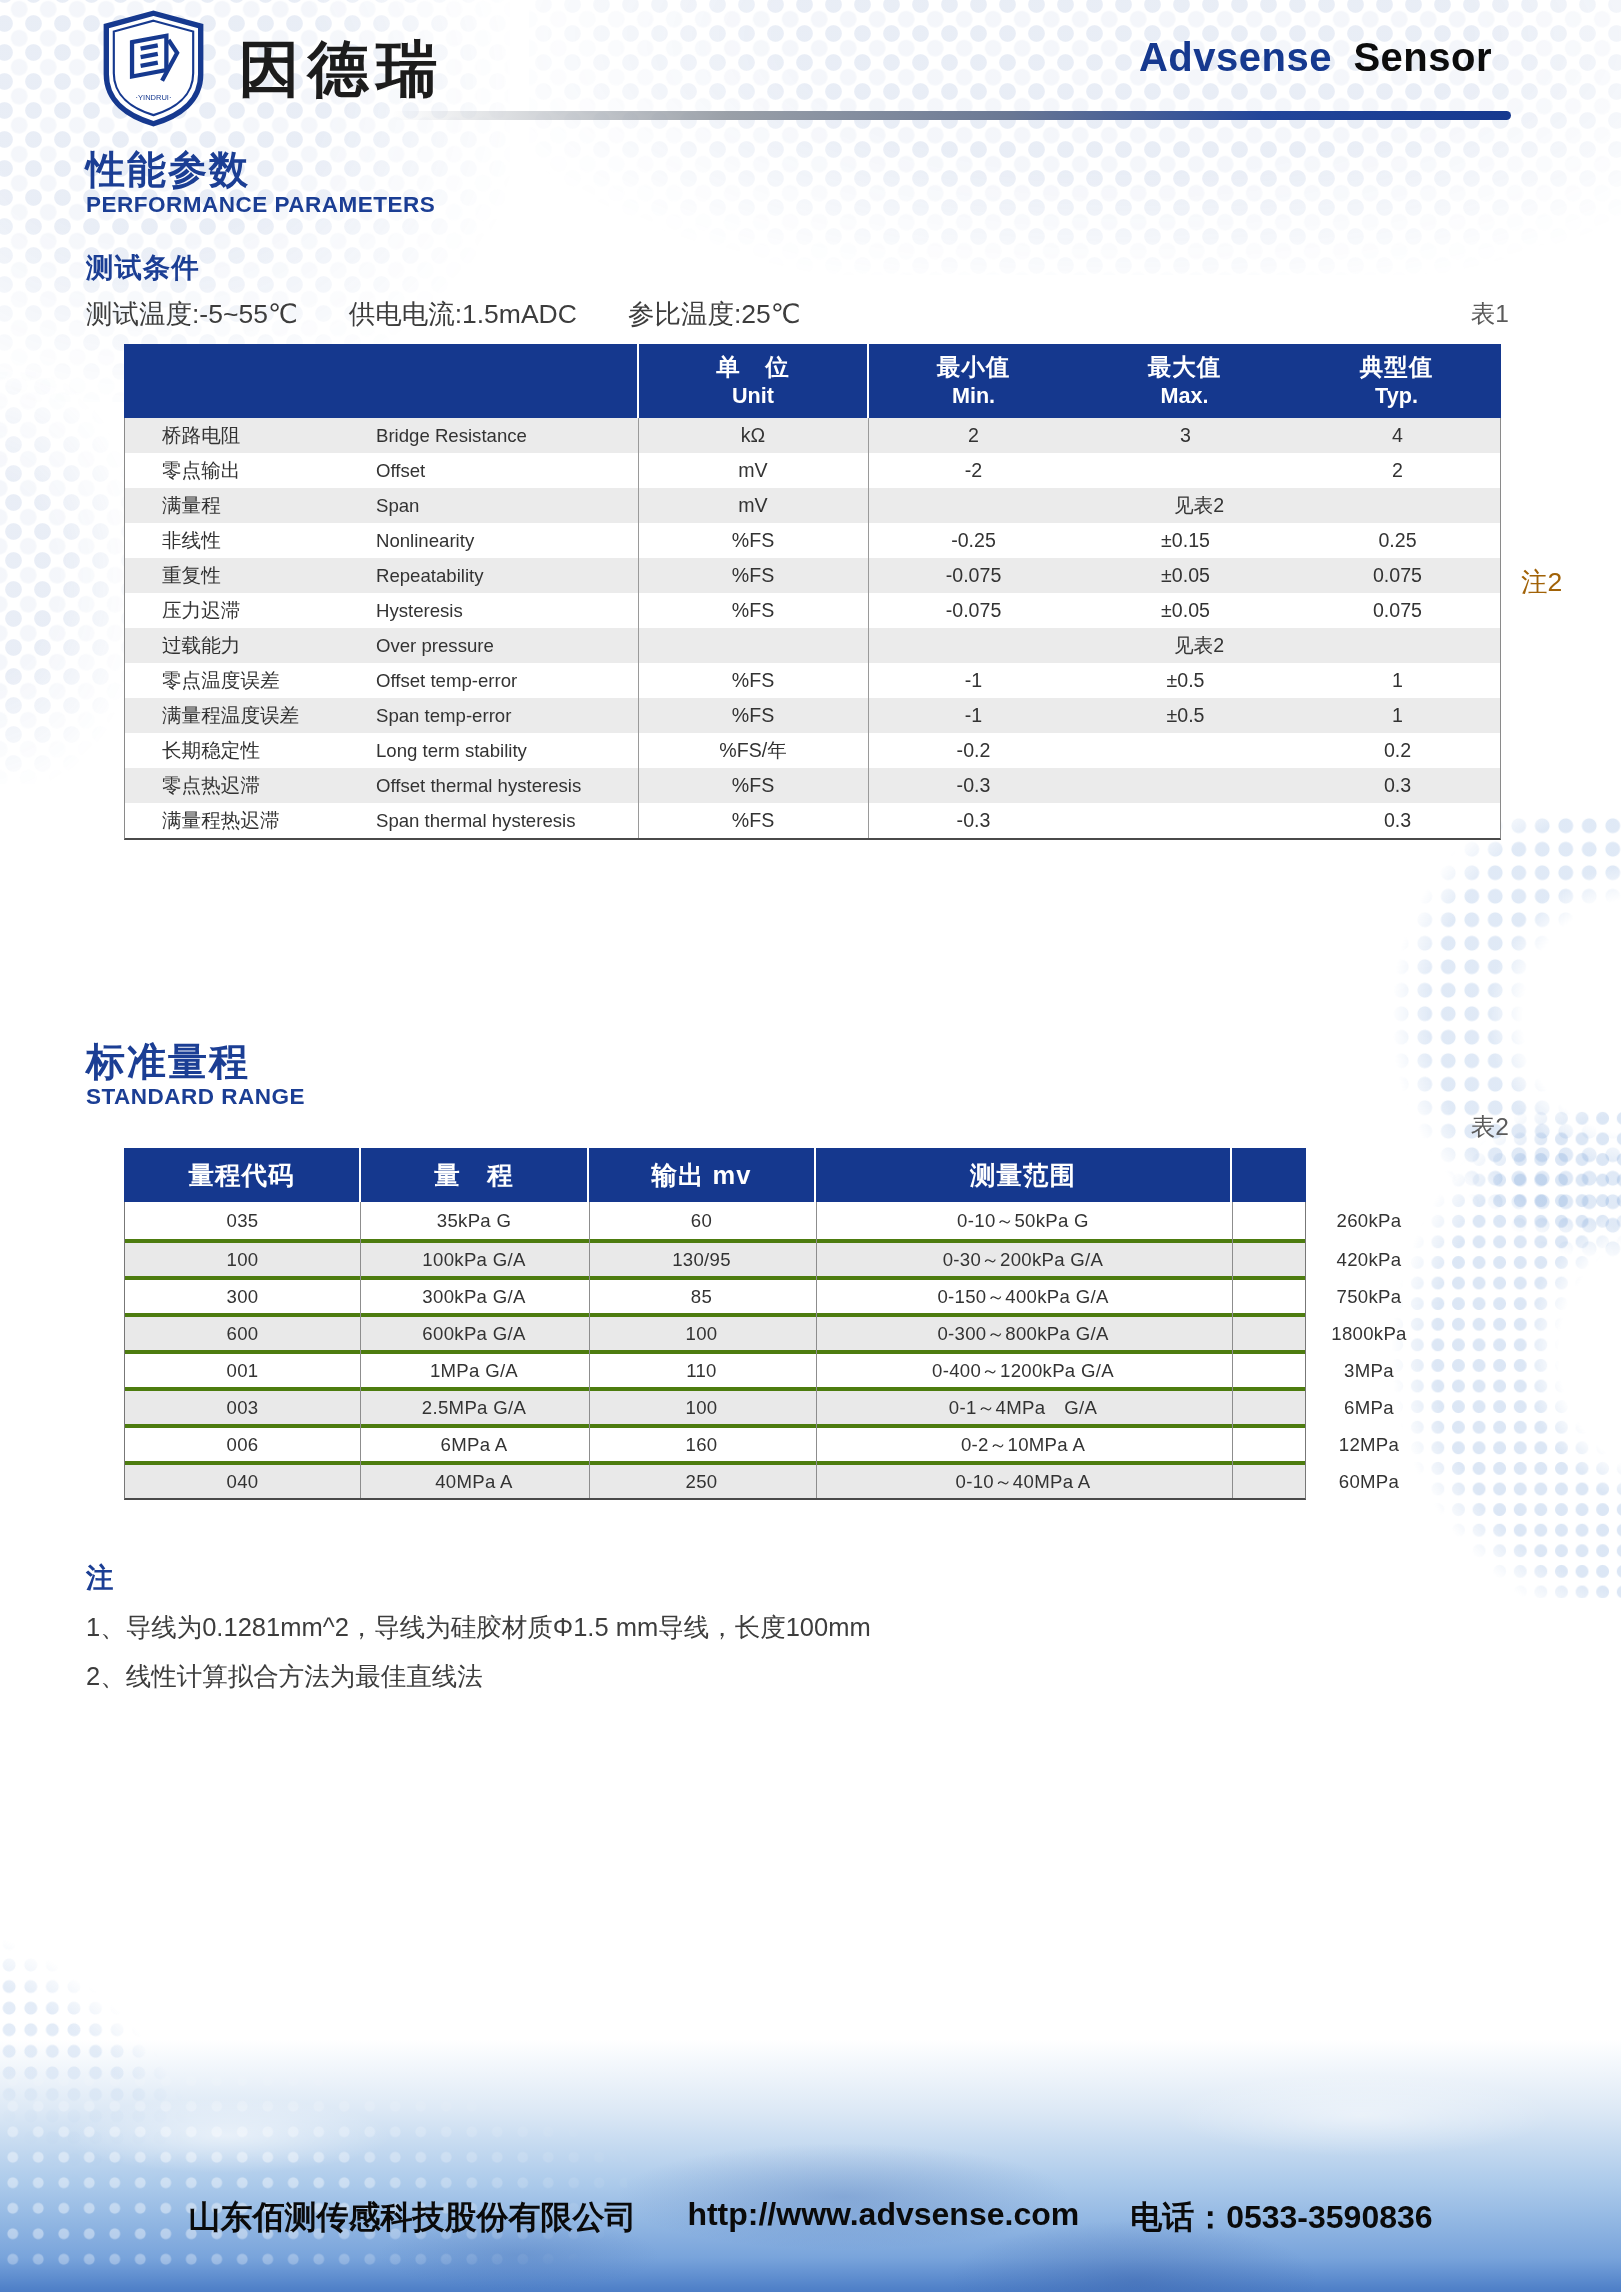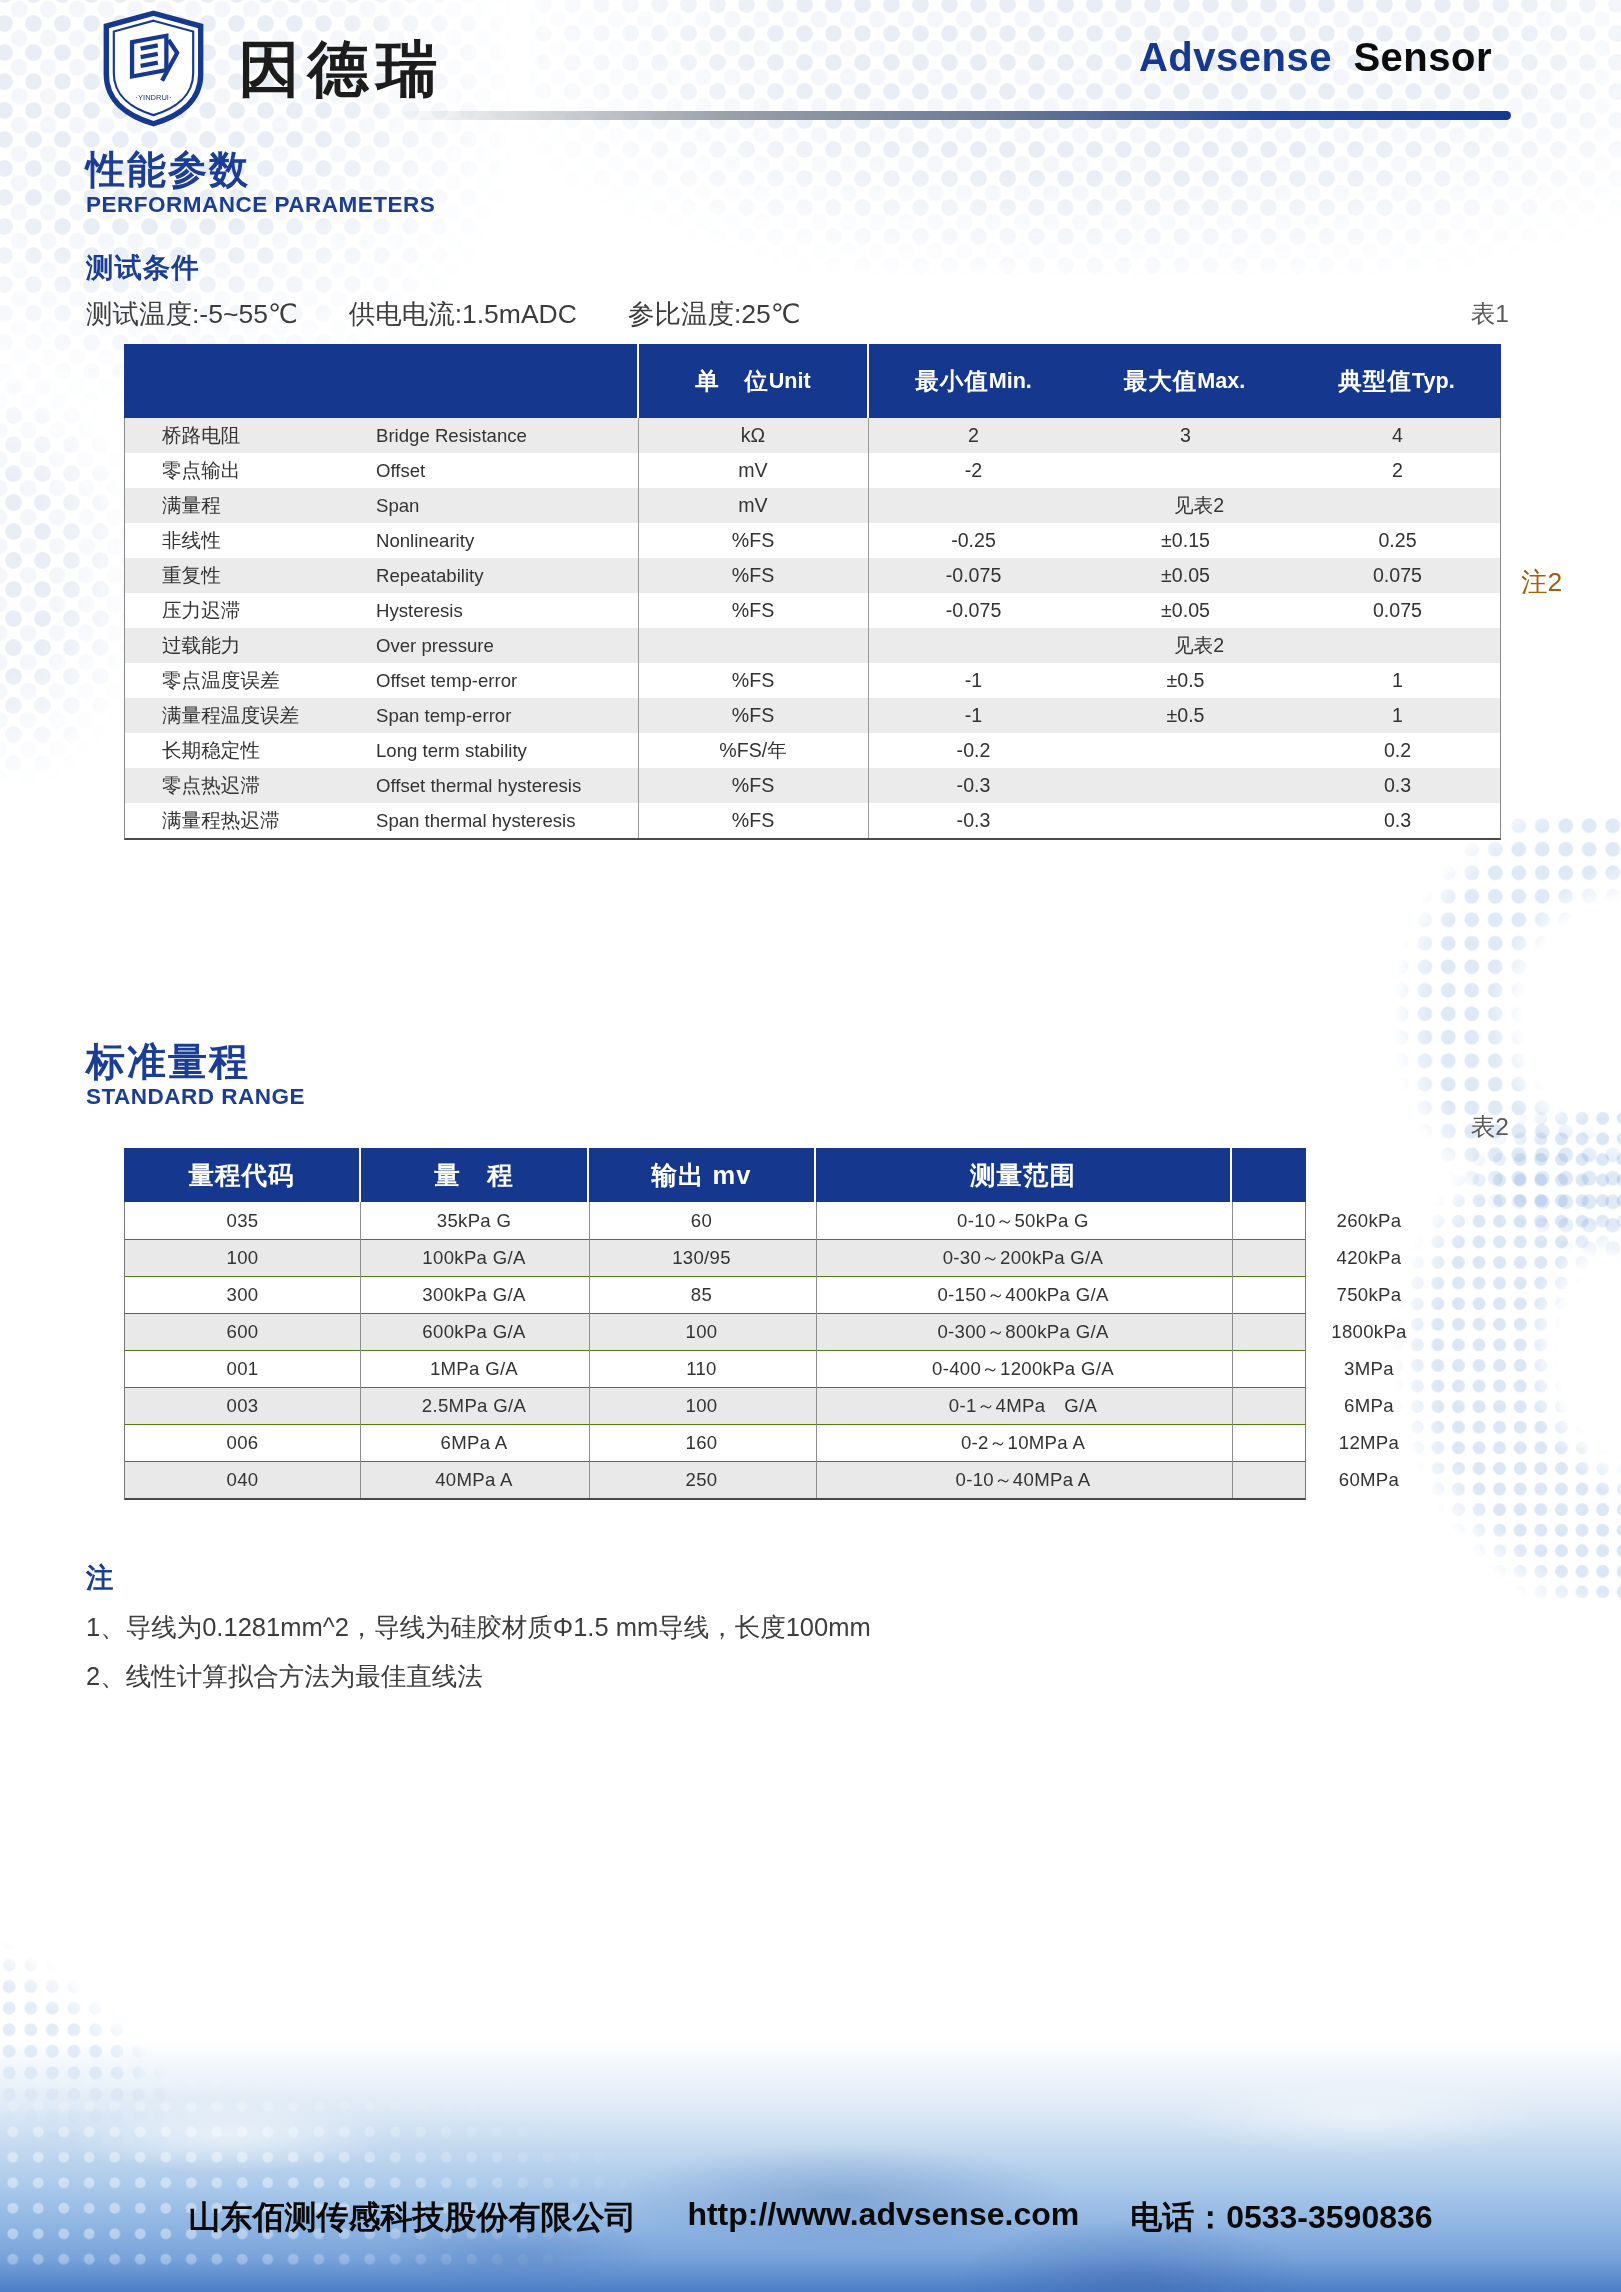--- a/index.html
+++ b/index.html
@@ -56,21 +56,21 @@
   .cond-heading { position:absolute; left:86px; top:250px; font-size:27.4px; font-weight:bold; color:#1b3e94; letter-spacing:1px; }
   .cond-line { position:absolute; left:86px; top:296px; display:flex; gap:51px; font-size:26.5px; color:#3d3d3d; }
   .tbl-label { position:absolute; font-size:24.5px; color:#5a5a5a; }
   .tbl-label-1 { right:112px; top:297px; }
   .tbl-label-2 { right:112px; top:1110px; }
   .note2-side { position:absolute; left:1521px; top:564px; font-size:26.5px; color:#a16207; }
 
   
   .t1 { position:absolute; left:124px; top:345px; width:1377px; border:1px solid #8a8a8a; border-top:none; border-bottom:2.9px solid #4a4a4a; }
   .t1-head { display:grid; grid-template-columns:513px 230px 211px 213px 211px; height:74px; background:#15388e; color:#fff; margin:-1px -1px 0 -1px; }
-  .t1-head .hc { display:flex; flex-direction:row; align-items:center; justify-content:center; line-height:1.3; }
+  .t1-head .hc { display:flex; flex-direction:column; align-items:center; justify-content:center; line-height:1.3; }
   .t1-head .hc .cn { font-size:23.5px; font-weight:bold; letter-spacing:1px; }
   .t1-head .hc .en { font-size:21.6px; font-weight:bold; }
   .t1-head .sep-l { border-left:2px solid #fff; }
   .t1-body { position:relative; }
   .r1 { display:grid; grid-template-columns:513px 230px 211px 213px 211px; height:35px; background:#fff; }
   .r1.gray { background:#ebebeb; }
   .r1 .c { display:flex; align-items:center; justify-content:center; font-size:19.6px; color:#333; }
   .r1 .name { position:relative; justify-content:flex-start; }
   .r1 .name .cn { position:absolute; left:37px; }
   .r1 .name .en { position:absolute; left:251px; font-size:18.6px; }
@@ -83,21 +83,21 @@
   .sr-title-en { position:absolute; left:86px; top:1084px; font-size:22.5px; font-weight:bold; color:#1b3e94; letter-spacing:0.5px; }
 
   
   .t2 { position:absolute; left:124px; top:1149px; width:1182px; border:1px solid #777; border-top:none; border-bottom:2.9px solid #4a4a4a; }
   .t2-head { display:grid; grid-template-columns:235px 228px 227px 416px 276px; height:54px; background:#15388e; color:#fff; margin:-1px -1px 0 -1px; }
   .t2-head .hc { display:flex; align-items:center; justify-content:center; font-size:25.5px; font-weight:bold; letter-spacing:1px; }
   .t2-head .hc + .hc { border-left:2px solid #fff; }
   .t2-body { position:relative; }
   .r2 { display:grid; grid-template-columns:235px 228px 227px 416px 276px; height:37px; background:#fff; }
   .r2.gray { background:#e9e9e9; }
-  .r2 + .r2 { border-top:1px solid #4d7c0f; }
+  .r2 + .r2 { border-top:4px solid #4d7c0f; }
   .r2 .c2 { display:flex; align-items:center; justify-content:center; font-size:18.6px; color:#333; letter-spacing:0.3px; }
   .t2-vline { position:absolute; top:0; bottom:0; width:1px; background:#8d8d8d; }
   .t2-vline.v1{left:235px;} .t2-vline.v2{left:464px;} .t2-vline.v3{left:691px;} .t2-vline.v4{left:1107px;}
 
   
   .notes-heading { position:absolute; left:86px; top:1560px; font-size:27.4px; font-weight:bold; color:#1b3e94; }
   .note-line { position:absolute; left:86px; font-size:25.5px; color:#3d3d3d; }
   .note-1 { top:1610px; } .note-2 { top:1659px; }
 
   

